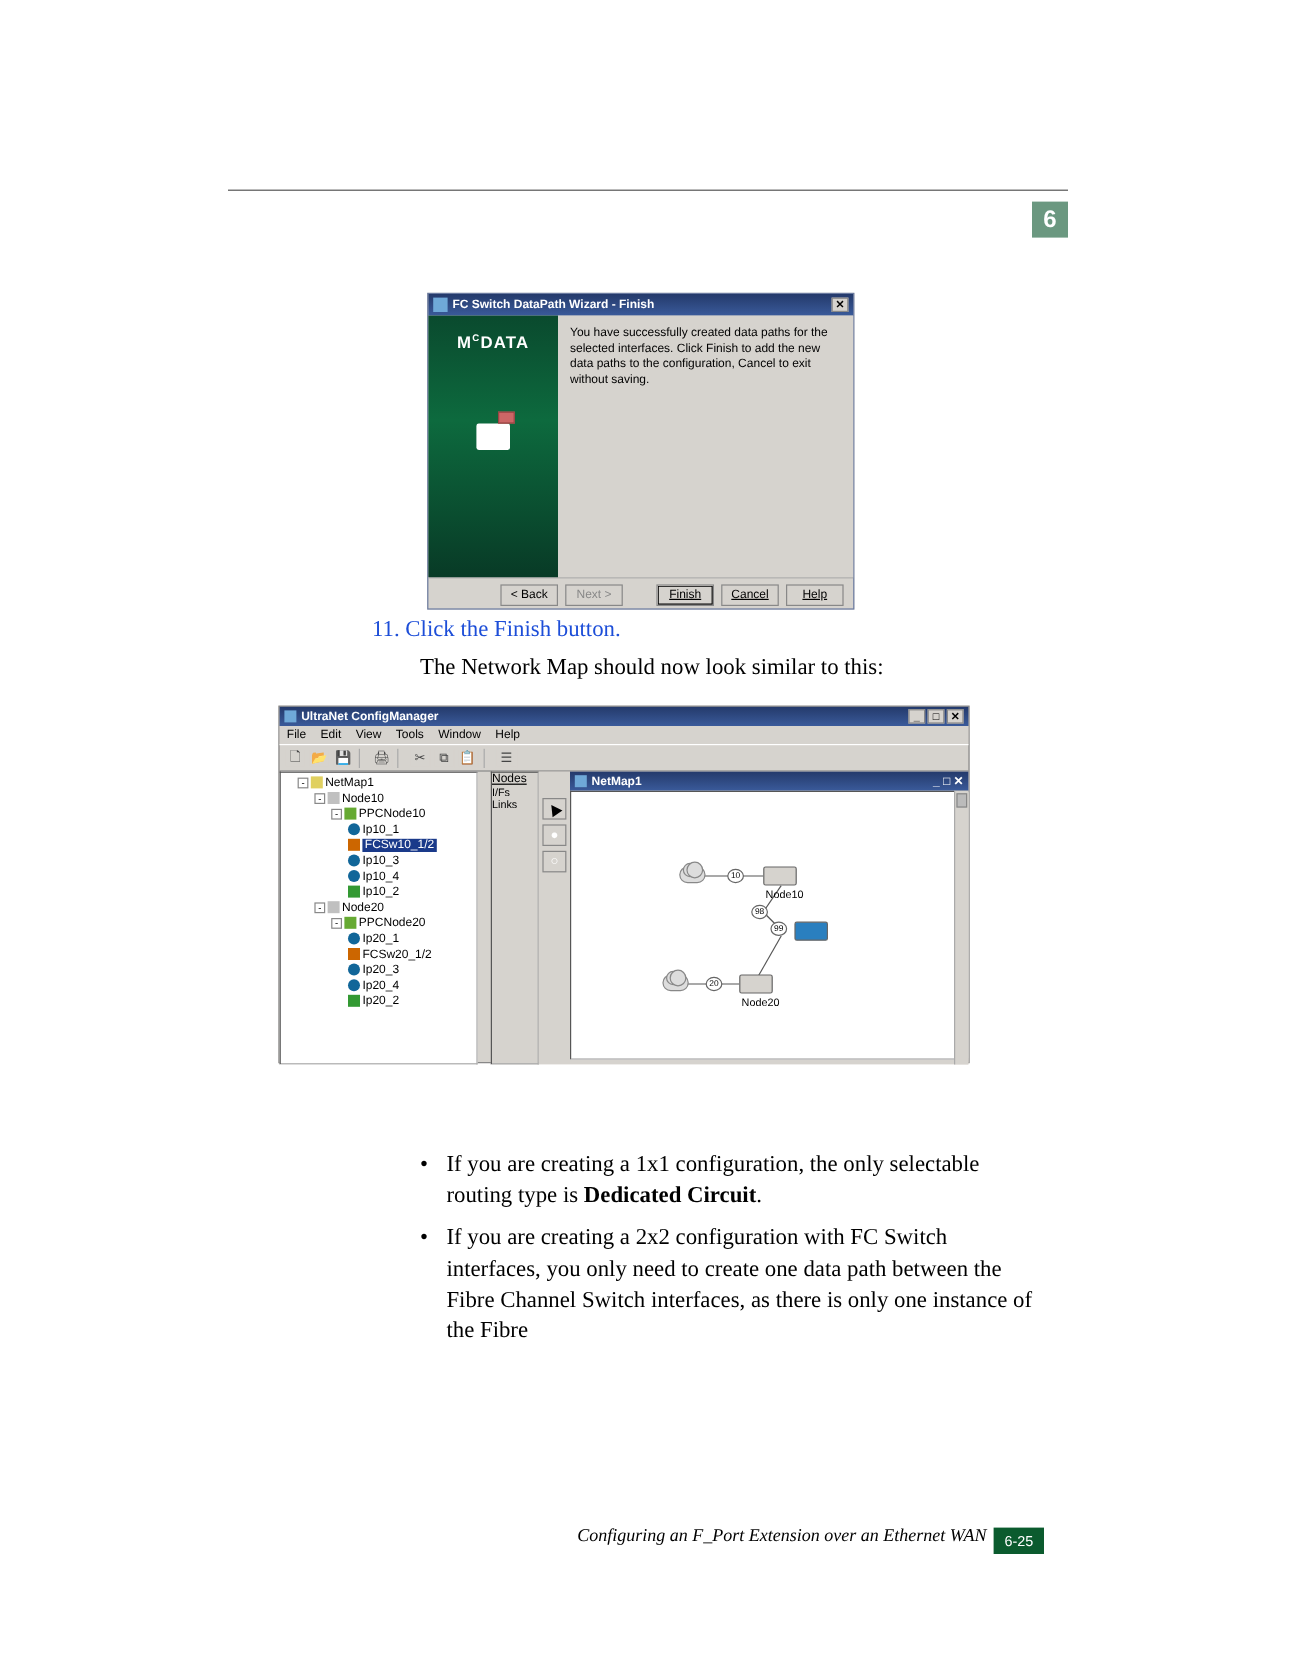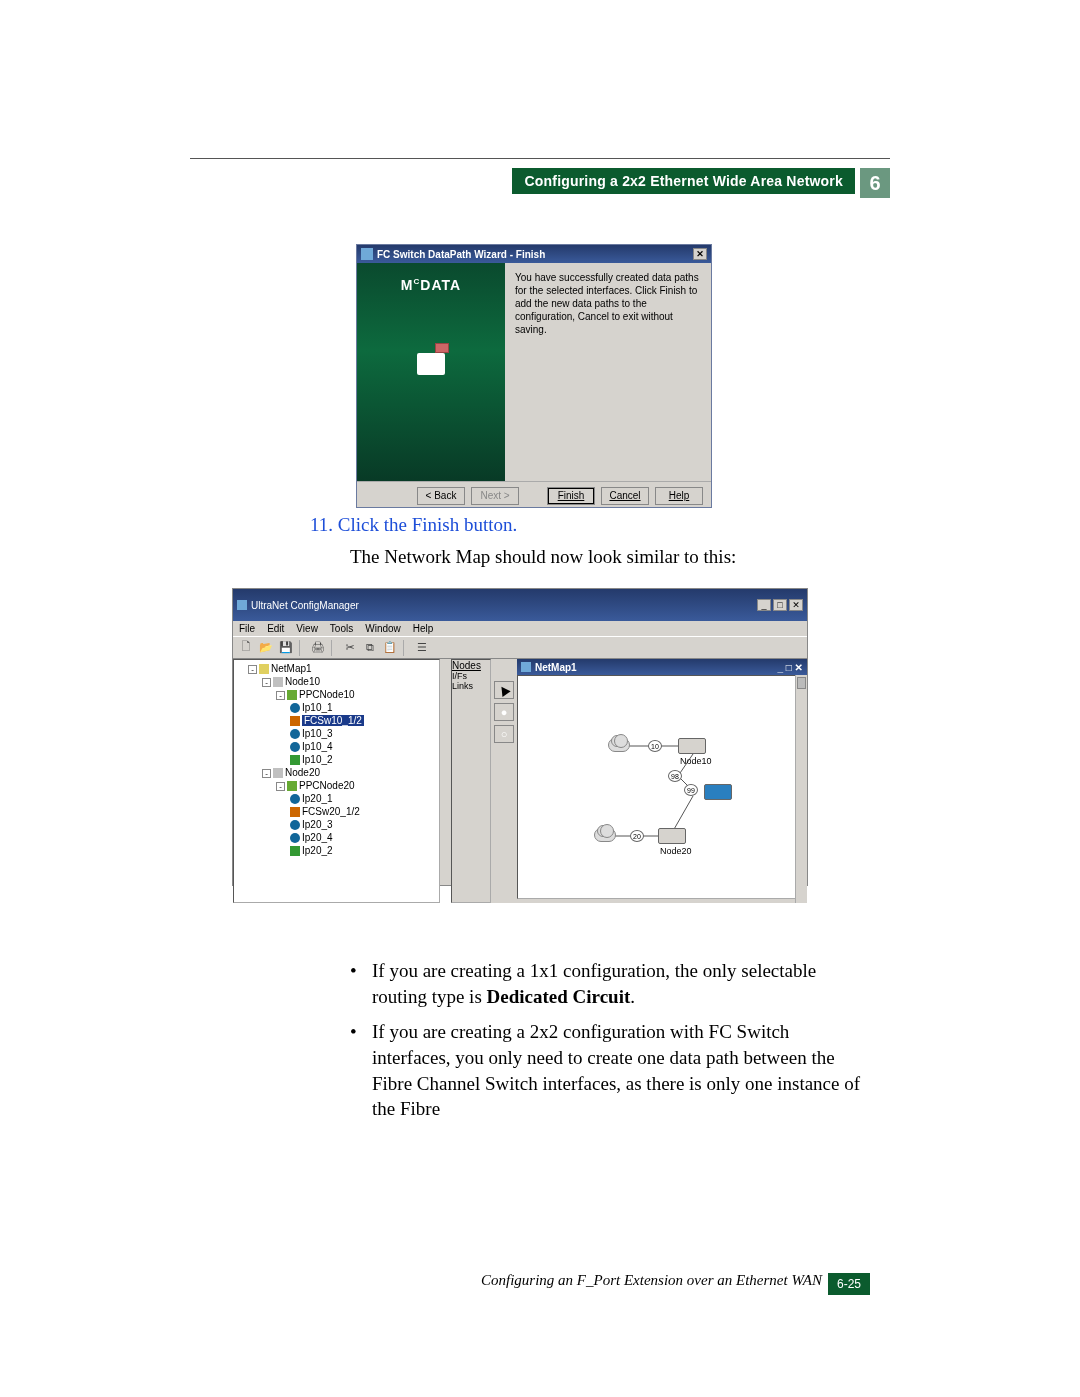--- a/index.html
+++ b/index.html
@@ -88,21 +88,21 @@
     border:1px solid #888;
     font-size:9px;
     line-height:10px;
     text-align:center;
   }
   .wizard-body {
     display:flex;
     height: 218px;
   }
   .wizard-side {
-    width: 148px;
+    width: 108px;
     background: linear-gradient(#0a4a2e,#0d6a3e 40%,#083a26);
     position: relative;
   }
   .brand {
     position:absolute; top:14px; left:0; right:0;
     text-align:center;
     color:#fff;
     font-family: Arial, sans-serif;
     font-weight:700;
     font-size:14px;
@@ -172,26 +172,26 @@
     top: 588px;
     left: 232px;
     width: 576px;
     height: 298px;
     background:#d6d3ce;
     border:1px solid #888;
     font-family: Tahoma, Arial, sans-serif;
     font-size:10px;
   }
   .cm-titlebar {
-    height:32px;
+    height:16px;
     background: linear-gradient(#243a6b,#3a5a9a);
     color:#fff;
     display:flex; align-items:center;
     padding:0 4px;
-    font-weight:400;
+    font-weight:700;
     font-size:10px;
     justify-content:space-between;
   }
   .cm-titlebar .ico { width:10px;height:10px;background:#6fa9d8;margin-right:4px; }
   .cm-titlebar .spacer{flex:1;}
   .cm-titlebar .winbtns { display:flex; gap:2px; }
   .cm-titlebar .winbtn {
     width:14px;height:12px;background:#d6d3ce;border:1px solid #888;
     font-size:9px;line-height:10px;text-align:center;color:#000;
   }
@@ -215,21 +215,21 @@
     border:1px solid #d6d3ce;
     display:inline-flex;align-items:center;justify-content:center;
     font-size:11px;color:#444;
   }
   .tsep { width:6px; height:16px; border-left:1px solid #aaa; margin:0 2px; }
   .cm-body {
     display:flex;
     height: 244px;
   }
   .cm-tree {
-    width: 207px;
+    width: 165px;
     background:#fff;
     border:1px inset #aaa;
     overflow:hidden;
     font-size:10px;
     padding:2px 0;
   }
   .tree ul { list-style:none; padding-left:14px; }
   .tree li { white-space:nowrap; line-height:13px; }
   .tree .tico { display:inline-block; width:10px;height:10px; vertical-align:middle; margin-right:2px; }
   .tico-map{background:#e0d060;}
@@ -326,21 +326,20 @@
     font-family: Arial, sans-serif;
     font-size:12px;
     display:flex;align-items:center;justify-content:center;
   }
 </style>
 </head>
 <body>
 
 <div class="page">
   <div class="top-rule"></div>
-  <div class="header-bar">Configuring a 2x2 Ethernet Wide Area Network</div>
   <div class="chapter-num">6</div>
 
   <div class="wizard">
     <div class="wizard-titlebar">
       <span class="ico"></span>
       <span>FC Switch DataPath Wizard - Finish</span>
       <span class="spacer"></span>
       <span class="close">✕</span>
     </div>
     <div class="wizard-body">

